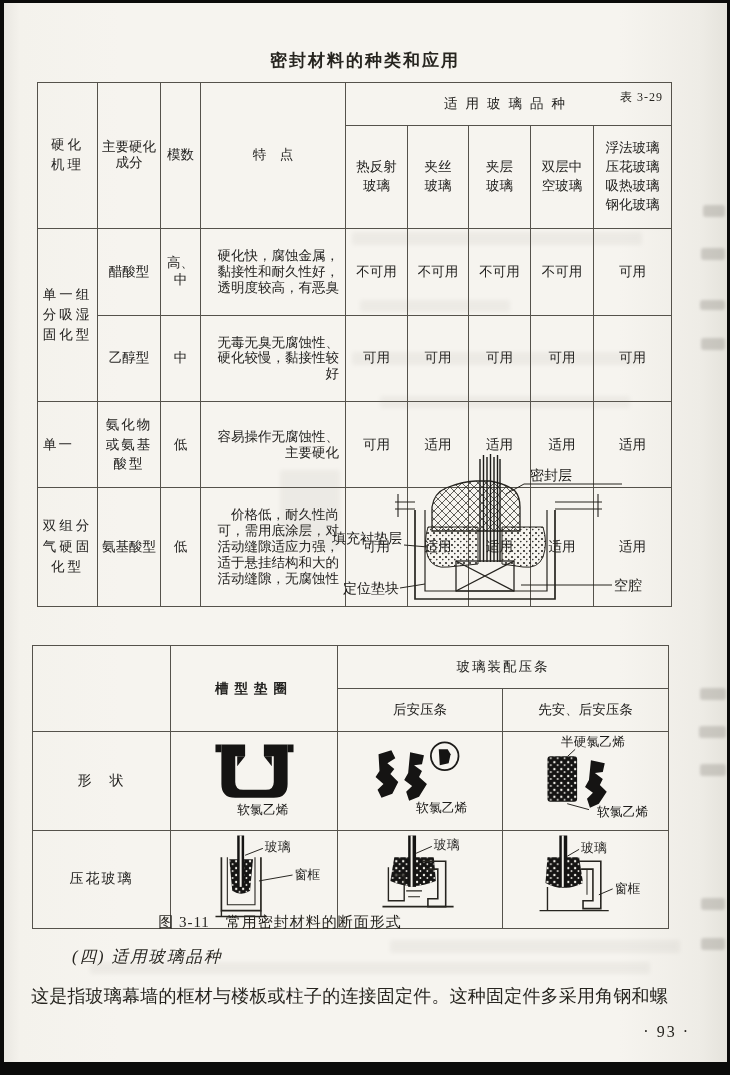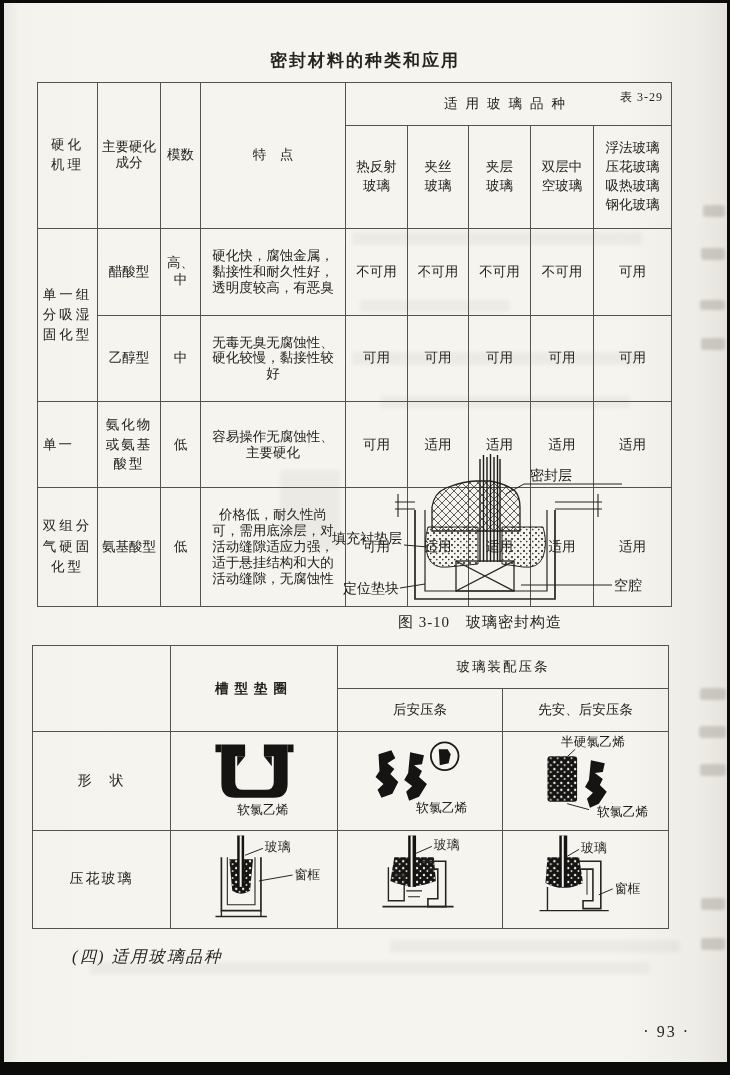--- a/index.html
+++ b/index.html
@@ -23,21 +23,21 @@
   td{border:1px solid #5a564e;font-size:13.5px;line-height:1.2;text-align:center;
      vertical-align:middle;padding:13px 3px;color:#232220;}
   .t1{left:37px;top:82px;width:634px;}
   .t1 td{border-color:#55524b;}
   .pl{white-space:pre-line;}
   .mech{letter-spacing:3px;line-height:1.5;}
   .mech-left{text-align:left;padding-left:5px;letter-spacing:2px;}
   .comp{letter-spacing:2px;line-height:1.45;}
   .glass-group{letter-spacing:8px;}
   .gt{line-height:1.4;}
-  .feat{text-align:center;padding:19px 6px;line-height:1.18;}
+  .feat{text-align:right;padding:19px 6px;line-height:1.18;}
 
   .para{left:31px;top:451px;width:241px;font-size:17.5px;line-height:28.2px;
         letter-spacing:0.4px;text-align:justify;text-indent:2em;color:#26241f;}
 
   .fig-caption{font-size:15px;letter-spacing:1px;text-align:center;color:#26241f;}
   .cap310{left:330px;top:613px;width:300px;}
   .cap311{left:40px;top:913px;width:480px;}
 
   .t2{left:32px;top:645px;width:636px;}
   .t2 td{border-color:#55524b;}
@@ -191,21 +191,20 @@
       <path d="M194,37 H292"></path>
       <path d="M74,98 L98,100"></path>
       <path d="M70,141 L95,137"></path>
       <path d="M282,138 H191"></path>
     </g>
     <text x="200" y="33" font-size="14">密封层</text>
     <text x="2" y="96" font-size="14">填充衬垫层</text>
     <text x="13" y="146" font-size="14">定位垫块</text>
     <text x="284" y="143" font-size="14">空腔</text>
   </svg>
-  <div class="abs fig-caption cap310">图 3-10　玻璃密封构造</div>
 
   <table class="t2">
     <colgroup>
       <col style="width:138px">
         <col style="width:167px">
         <col style="width:165px">
         <col style="width:166px">
     </colgroup>
     <tbody>
         <tr style="height:25px">
@@ -311,22 +310,24 @@
           <path d="M76,18 L64,25" stroke="#26241f" stroke-width="1" fill="none"></path>
           <text x="78" y="21" font-size="13">玻璃</text>
           <path d="M110,58 L96,64" stroke="#26241f" stroke-width="1" fill="none"></path>
           <text x="112" y="62" font-size="13">窗框</text>
         </svg>
       </td>
     </tr>
   </tbody>
     </table>
 
+  <div class="abs fig-caption cap311">图 3-11　常用密封材料的断面形式</div>
 
   <div class="abs sec-head">(四) 适用玻璃品种</div>
+  <div class="abs body-line">这是指玻璃幕墙的框材与楼板或柱子的连接固定件。这种固定件多采用角钢和螺</div>
 
   <div class="abs page-num">· 93 ·</div>
 
   <div class="bt bt-soft" style="left:352px;top:232px;width:290px;height:13px;"></div>
   <div class="bt bt-soft" style="left:360px;top:300px;width:150px;height:12px;"></div>
   <div class="bt bt-soft" style="left:352px;top:352px;width:290px;height:13px;"></div>
   <div class="bt bt-soft" style="left:380px;top:396px;width:250px;height:12px;"></div>
   <div class="bt bt-soft" style="left:280px;top:470px;width:60px;height:80px;"></div>
   <div class="bt bt-soft" style="left:390px;top:940px;width:290px;height:13px;"></div>
   <div class="bt bt-soft" style="left:90px;top:962px;width:560px;height:12px;"></div>

